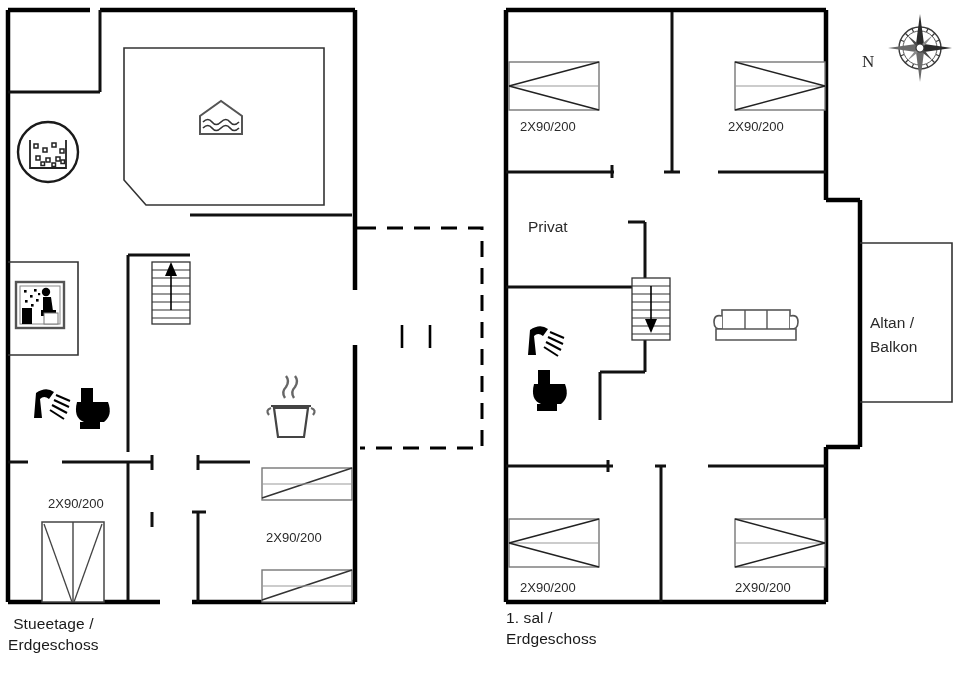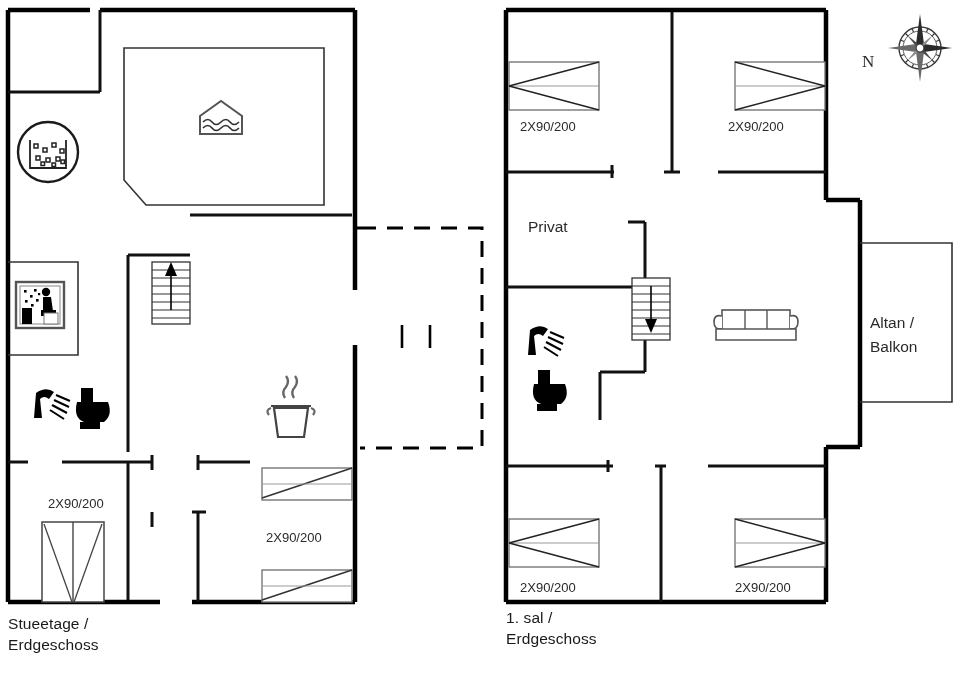--- a/index.html
+++ b/index.html
@@ -351,17 +351,17 @@
         <path d="M 32 0 L 4 -4 L 0 0 L 4 4 Z" fill="#2a2a2a"></path>
         <path d="M -13 -13 L -3 -5 L 0 0 L -5 -3 Z" fill="#4a4a4a"></path>
         <path d="M 13 13 L 3 5 L 0 0 L 5 3 Z" fill="#4a4a4a"></path>
         <path d="M 13 -13 L 5 -3 L 0 0 L 3 -5 Z" fill="#8a8a8a"></path>
         <path d="M -13 13 L -5 3 L 0 0 L -3 5 Z" fill="#8a8a8a"></path>
         <circle r="4" fill="#fff" stroke="#333" stroke-width="1.2"></circle>
       </g>
     </g>
   </svg>
 
-  <div class="floor-label" style="left:8px; top:614px;"><span>Stueetage /</span><br><span>Erdgeschoss</span></div>
+  <div class="floor-label" style="left:8px; top:614px;text-align:center;"><span>Stueetage /</span><br><span>Erdgeschoss</span></div>
 
   <div class="floor-label" style="left:506px; top:608px;"><span>1. sal /</span><br><span>Erdgeschoss</span></div>
 
 </div>
 
 </body></html>

